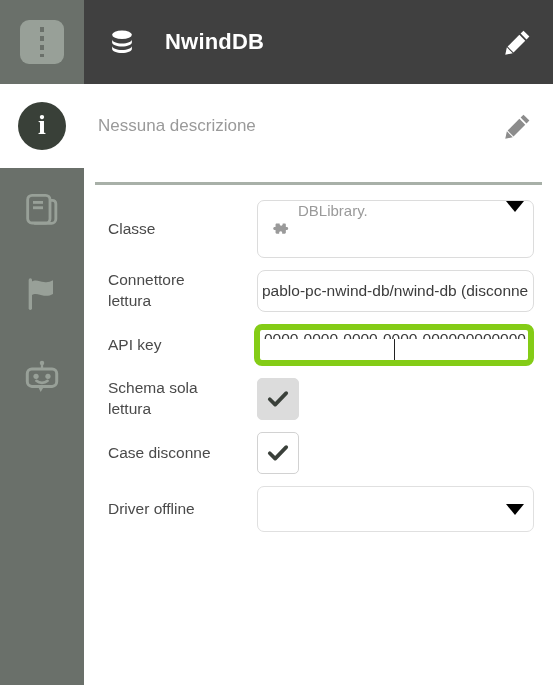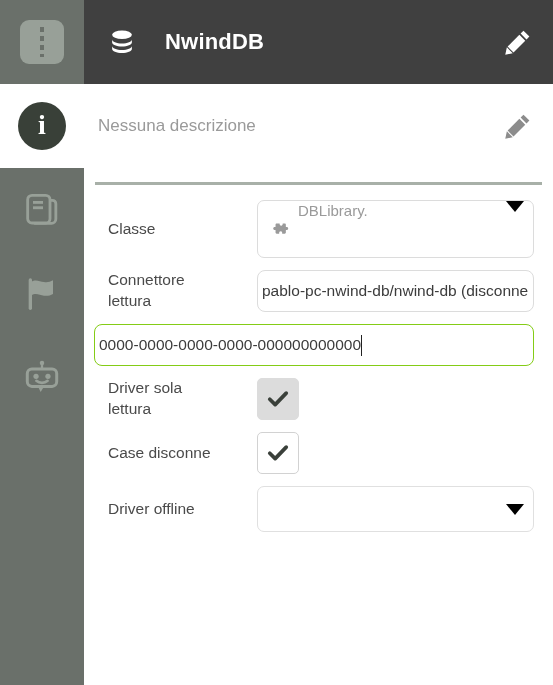--- a/index.html
+++ b/index.html
@@ -228,21 +228,22 @@
     border-radius: 8px;
     background: #ffffff;
     display: flex;
     align-items: center;
     padding: 0 2px 0 4px;
     overflow: hidden;
     white-space: nowrap;
     text-align: center;
   }
   .text-box.focused {
-    border: 1px solid #84cc16;
+    border: 6px solid #84cc16;
+    flex-direction: column;
   }
   .text-val {
     color: #3c3c3c;
     font-size: 15.5px;
     white-space: nowrap;
     overflow: hidden;
   }
   .caret-bar {
     width: 1px;
     height: 21px;
@@ -376,31 +377,32 @@
           <div>lettura</div>
         </div>
         <div class="row-field">
           <div class="text-box">
             <span class="text-val">pablo-pc-nwind-db/nwind-db (disconne</span>
           </div>
         </div>
       </div>
 
       <div class="row">
+        <div class="row-label">API key</div>
         <div class="row-field">
           <div class="text-box focused">
             <span class="text-val">0000-0000-0000-0000-000000000000</span>
             <span class="caret-bar"></span>
           </div>
         </div>
       </div>
 
       <div class="row">
         <div class="row-label">
-          <div>Driver sola</div>
+          <div>Schema sola</div>
           <div>lettura</div>
         </div>
         <div class="row-field">
           <div class="checkbox filled">
             <svg width="26" height="26" viewBox="0 0 24 24">
               <path d="M4.4 12.2l5 5L19.6 6.6" fill="none" stroke="#3a403a" stroke-width="3.4" stroke-linecap="round" stroke-linejoin="round"></path>
             </svg>
           </div>
         </div>
       </div>

